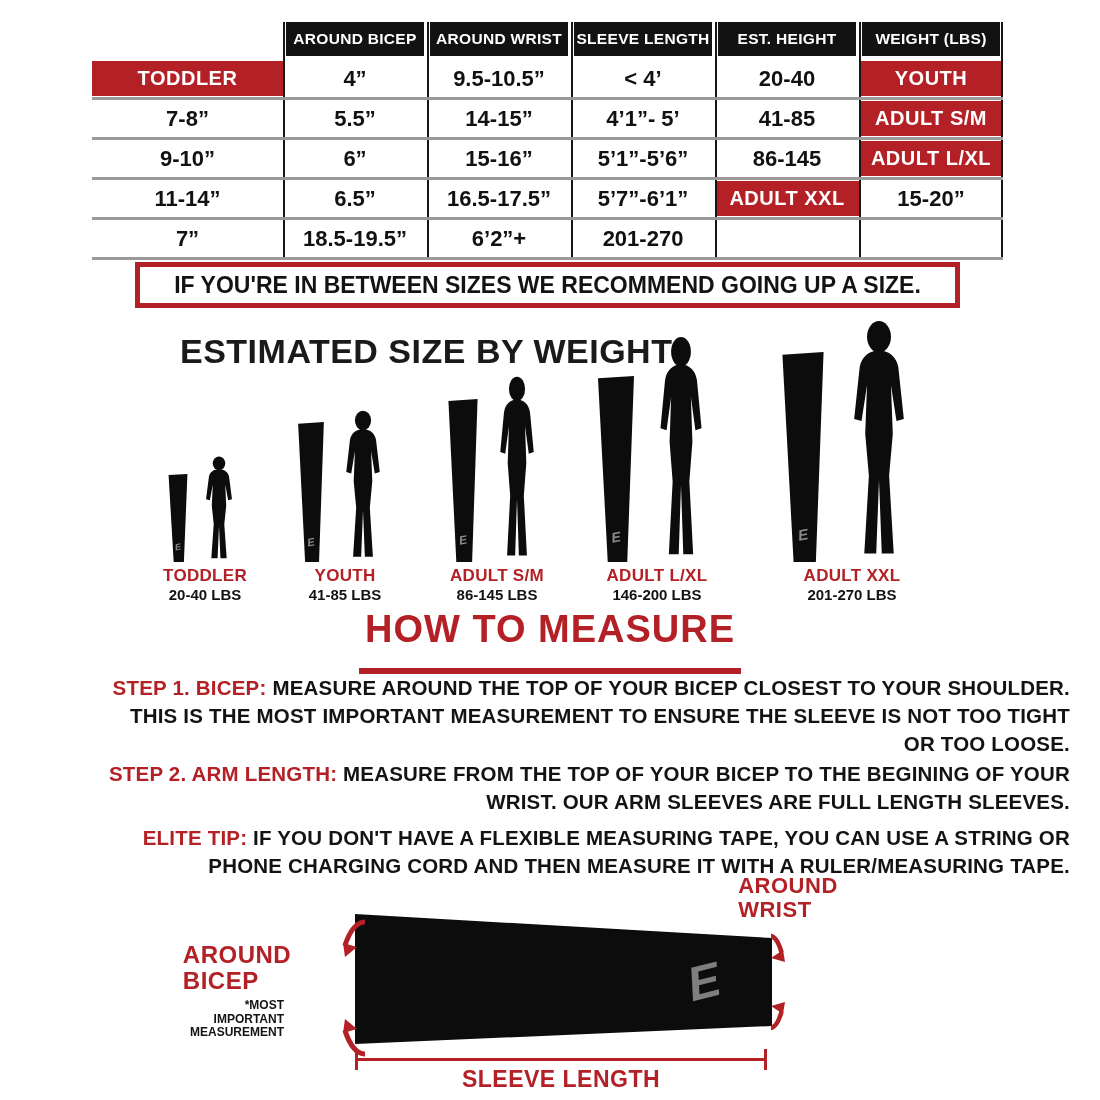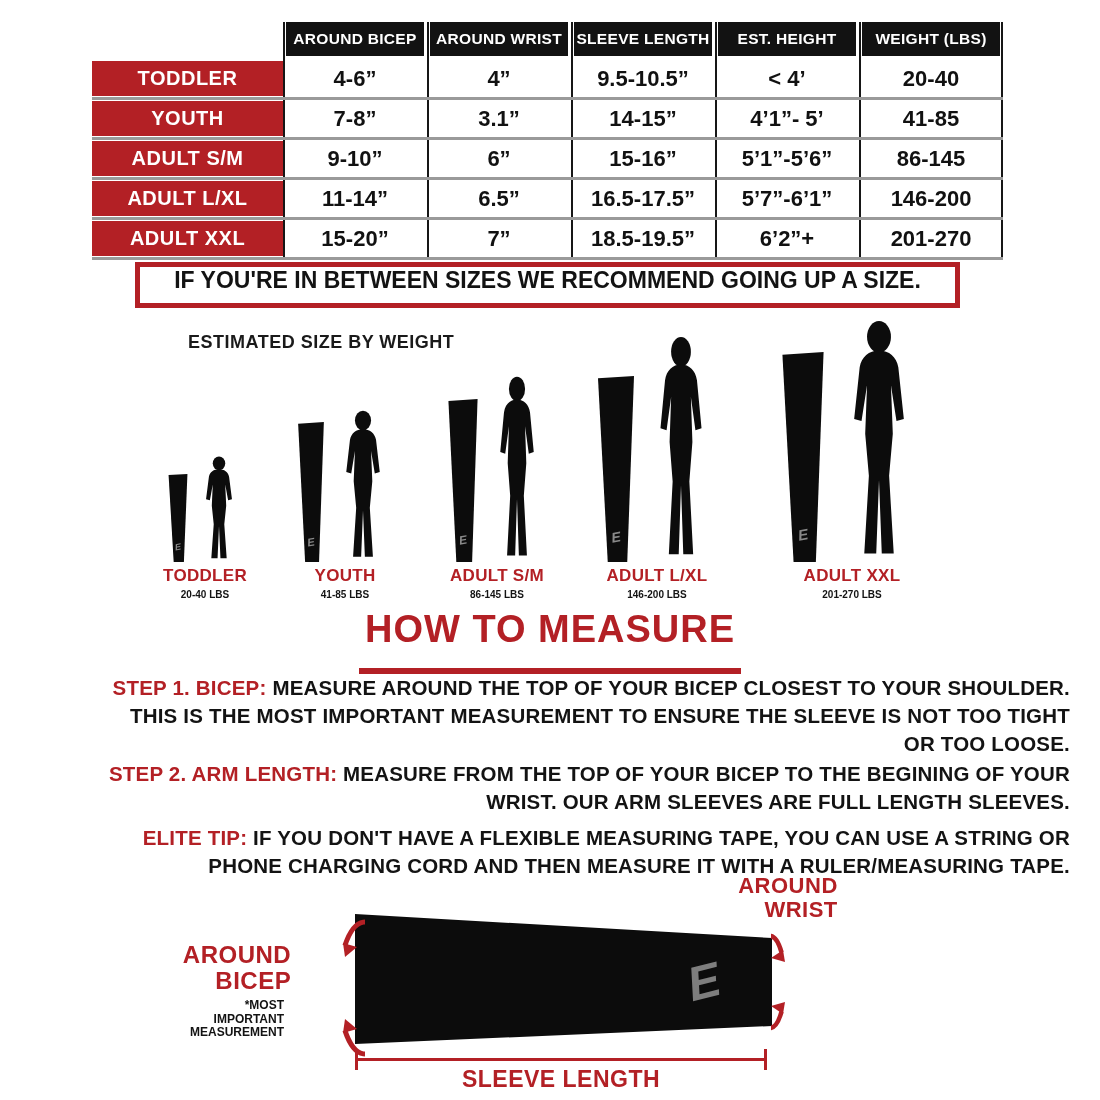--- a/index.html
+++ b/index.html
@@ -30,52 +30,52 @@
   }
   .vcell{
     color:#111;font-size:22px;display:flex;align-items:center;justify-content:center;white-space:nowrap;
   }
   .vline{position:absolute;top:0;width:2px;height:238px;background:#161616;}
   .hline{position:absolute;left:0;width:911px;height:3px;background:var(--sep,#9A9A9A);}
   
   .banner{
     position:absolute;left:135px;top:262px;width:825px;height:46px;background:#fff;
     border:5px solid var(--red,#B32025);box-sizing:border-box;
-    display:flex;align-items:flex-start;justify-content:center;
+    display:flex;align-items:center;justify-content:center;
     font-size:23px;color:#131313;white-space:nowrap;
   }
   
-  .est-heading{position:absolute;left:188px;top:332px;font-size:18px;letter-spacing:.5px;color:#1a1a1a;}
+  .est-heading{position:absolute;left:180px;top:332px;font-size:34px;letter-spacing:.5px;color:#1a1a1a;}
   .sg-group{position:absolute;transform:translateX(-50%);display:flex;align-items:flex-end;gap:6px;}
   .sg-group svg{display:block;}
   .silhouette{fill:#0c0c0c;}
   .sg-sleevewrap{position:relative;}
   .sg-e{
     position:absolute;transform:translateX(-50%) rotate(-10deg);color:var(--logo,#8A8A8A);
     font-style:italic;font-weight:bold;line-height:1;
   }
   .sg-label{
     position:absolute;top:566px;transform:translateX(-50%);text-align:center;white-space:nowrap;
   }
   .sg-label .nm{color:var(--red,#B32025);font-size:17px;line-height:20px;letter-spacing:.3px;}
-  .sg-label .wt{color:#131313;font-size:10px;line-height:18px;}
+  .sg-label .wt{color:#131313;font-size:15px;line-height:18px;}
   
   .htm-wrap{position:absolute;left:0;right:0;top:600px;text-align:center;}
   .htm{
     display:inline-block;color:var(--red,#B32025);font-size:38px;letter-spacing:1px;
     border-bottom:6px solid var(--red,#B32025);padding:0 6px 10px 6px;line-height:58px;
   }
   .step{
     position:absolute;left:30px;width:1040px;text-align:right;
     font-size:20.5px;line-height:28px;color:#131313;white-space:pre-line;letter-spacing:.2px;
   }
   .step .lead{color:var(--red,#B32025);}
   
   .dg-label{
-    position:absolute;transform:translateX(-50%);text-align:right;color:var(--red,#B32025);
+    position:absolute;transform:translateX(-50%);text-align:left;color:var(--red,#B32025);
     white-space:pre-line;letter-spacing:.5px;
   }
   .dg-bicep{left:237px;top:942px;font-size:24px;line-height:26px;}
   .dg-wrist{left:788px;top:874px;font-size:22px;line-height:24px;}
   .dg-note{
     position:absolute;left:237px;top:999px;transform:translateX(-50%);text-align:right;
     color:#131313;font-size:12px;line-height:13.5px;white-space:pre-line;
   }
   .dg-sleeve-svg{position:absolute;left:350px;top:898px;}
   .dg-loop{position:absolute;}
@@ -106,46 +106,44 @@
   <div class="size-table">
     <div class="tgrid">
       <div class="hcell hempty"></div>
       <div class="hcell">AROUND BICEP</div>
       <div class="hcell">AROUND WRIST</div>
       <div class="hcell">SLEEVE LENGTH</div>
       <div class="hcell">EST. HEIGHT</div>
       <div class="hcell">WEIGHT (LBS)</div>
 
       <div class="lcell">TODDLER</div>
-      <div class="vcell">4-6”</div>
       <div class="vcell">4”</div>
       <div class="vcell">9.5-10.5”</div>
       <div class="vcell">&lt; 4’</div>
       <div class="vcell">20-40</div>
 
       <div class="lcell">YOUTH</div>
       <div class="vcell">7-8”</div>
-      <div class="vcell">3.1”</div>
+      <div class="vcell">5.5”</div>
       <div class="vcell">14-15”</div>
       <div class="vcell">4’1”- 5’</div>
       <div class="vcell">41-85</div>
 
       <div class="lcell">ADULT S/M</div>
       <div class="vcell">9-10”</div>
       <div class="vcell">6”</div>
       <div class="vcell">15-16”</div>
       <div class="vcell">5’1”-5’6”</div>
       <div class="vcell">86-145</div>
 
       <div class="lcell">ADULT L/XL</div>
       <div class="vcell">11-14”</div>
       <div class="vcell">6.5”</div>
       <div class="vcell">16.5-17.5”</div>
       <div class="vcell">5’7”-6’1”</div>
-      <div class="vcell">146-200</div>
 
       <div class="lcell">ADULT XXL</div>
       <div class="vcell">15-20”</div>
       <div class="vcell">7”</div>
       <div class="vcell">18.5-19.5”</div>
       <div class="vcell">6’2”+</div>
       <div class="vcell">201-270</div>
     </div>
 
     <div class="vline" style="left:191px"></div>

